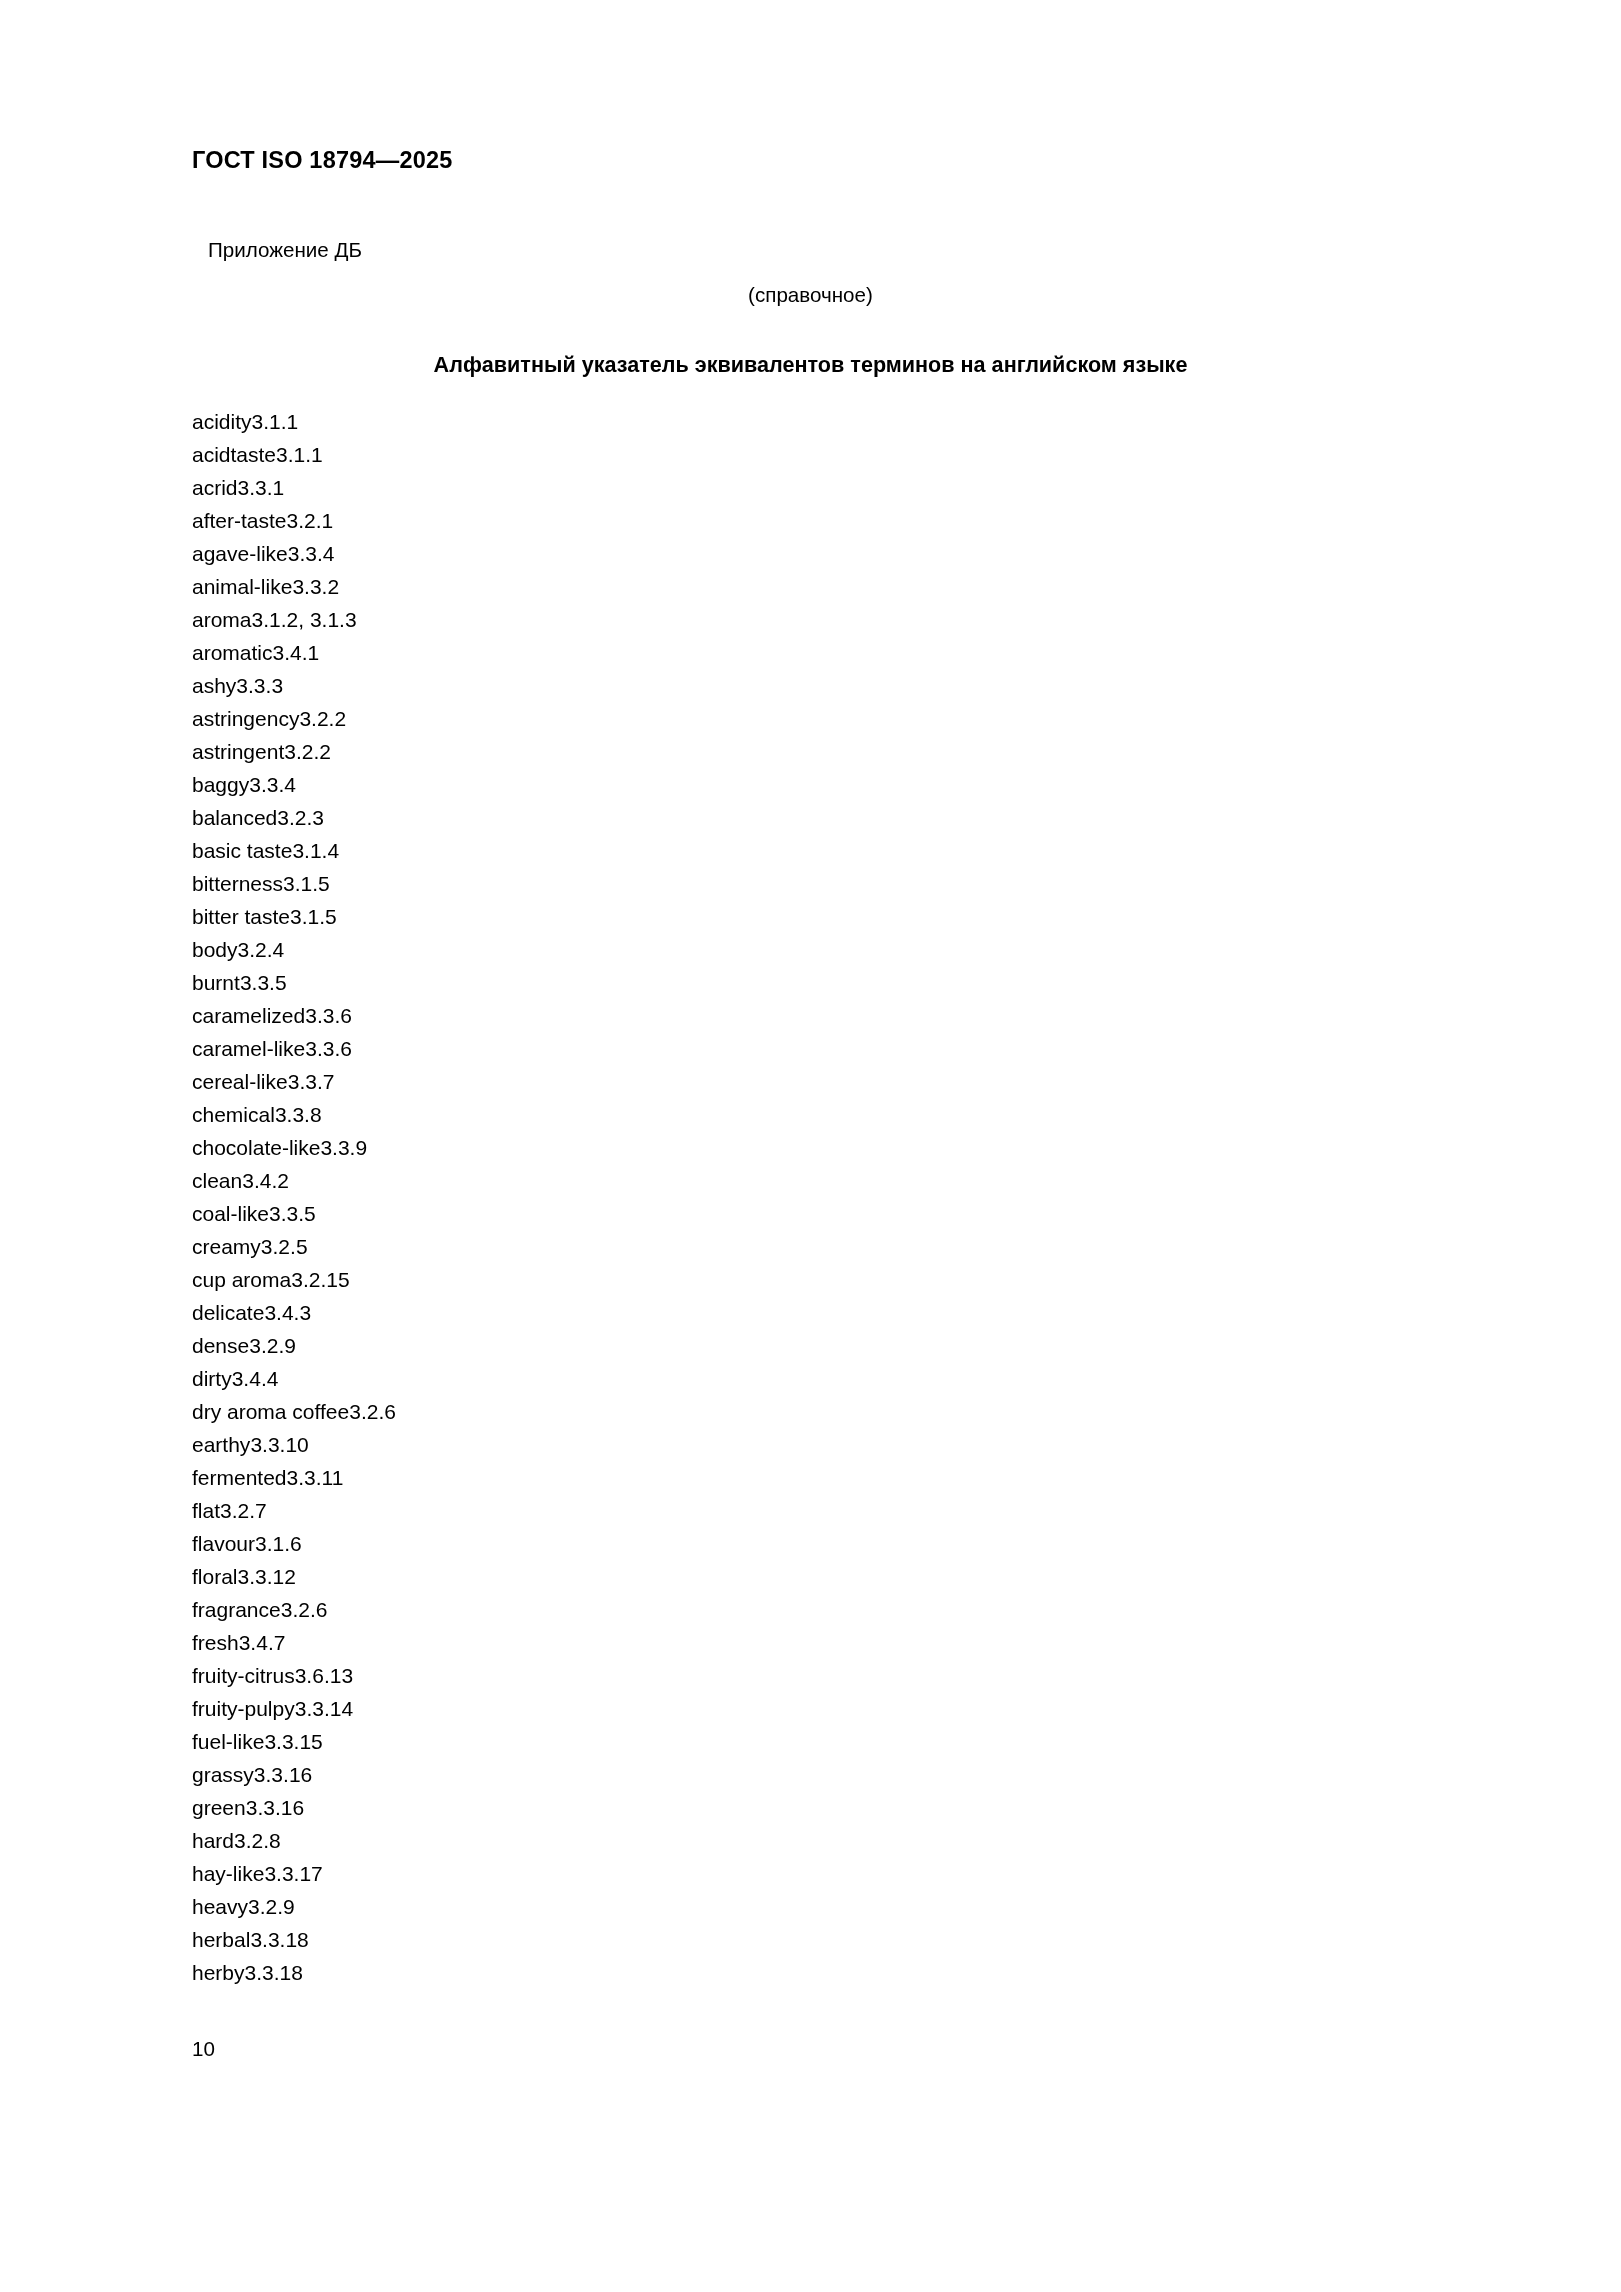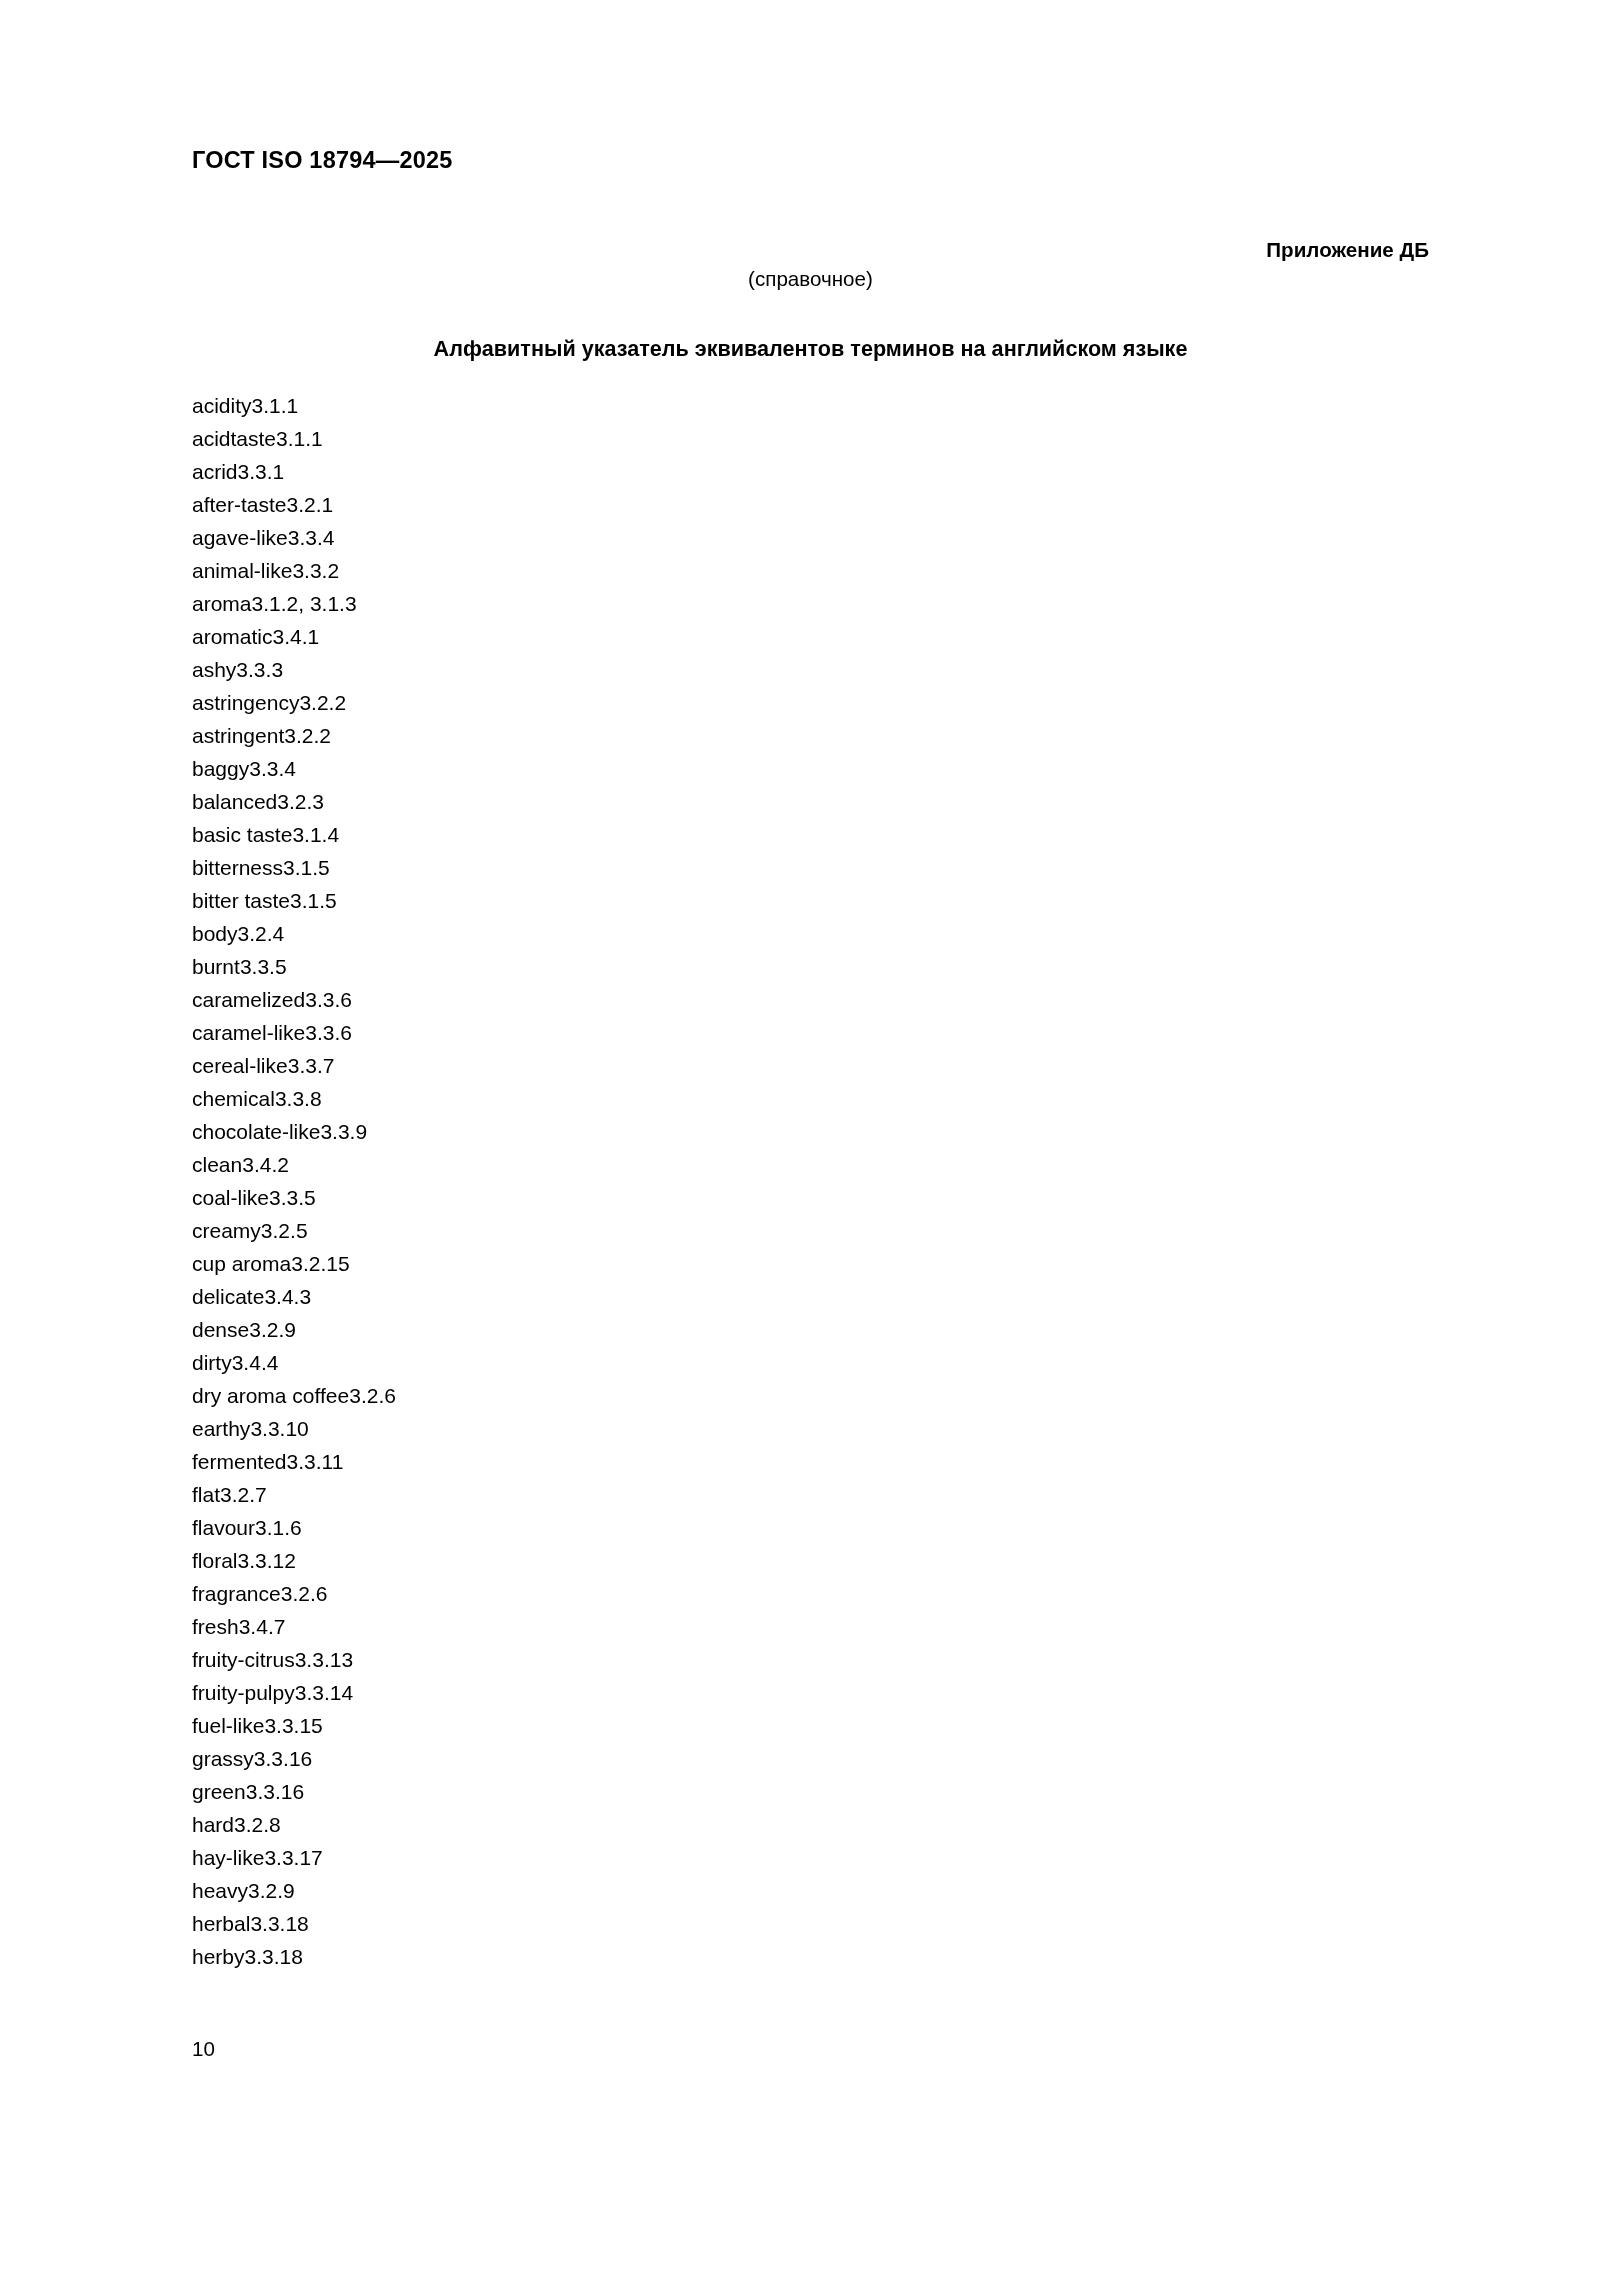--- a/index.html
+++ b/index.html
@@ -24,25 +24,25 @@
     box-sizing: border-box;
     padding: 147px 192px 0 192px;
   }
   .header-line {
     font-size: 23.5px;
     font-weight: bold;
     letter-spacing: 0.2px;
     margin: 0 0 61px 0;
   }
   .annex-title {
-    text-align: right;
+    text-align: left;
     font-size: 20.6px;
-    font-weight: bold;
+    font-weight: normal;
     line-height: 1.42;
-    margin: 0;
+    margin: 16px;
   }
   .annex-sub {
     text-align: center;
     font-size: 20.6px;
     font-weight: normal;
     line-height: 1.42;
     margin: 0 0 43px 0;
   }
   .index-heading {
     text-align: center;
@@ -235,21 +235,21 @@
       <div class="index-row">
         <span class="term">fragrance</span>
         <span class="ref">3.2.6</span>
       </div>
       <div class="index-row">
         <span class="term">fresh</span>
         <span class="ref">3.4.7</span>
       </div>
       <div class="index-row">
         <span class="term">fruity-citrus</span>
-        <span class="ref">3.3.13</span>
+        <span class="ref">3.6.13</span>
       </div>
       <div class="index-row">
         <span class="term">fruity-pulpy</span>
         <span class="ref">3.3.14</span>
       </div>
       <div class="index-row">
         <span class="term">fuel-like</span>
         <span class="ref">3.3.15</span>
       </div>
       <div class="index-row">

